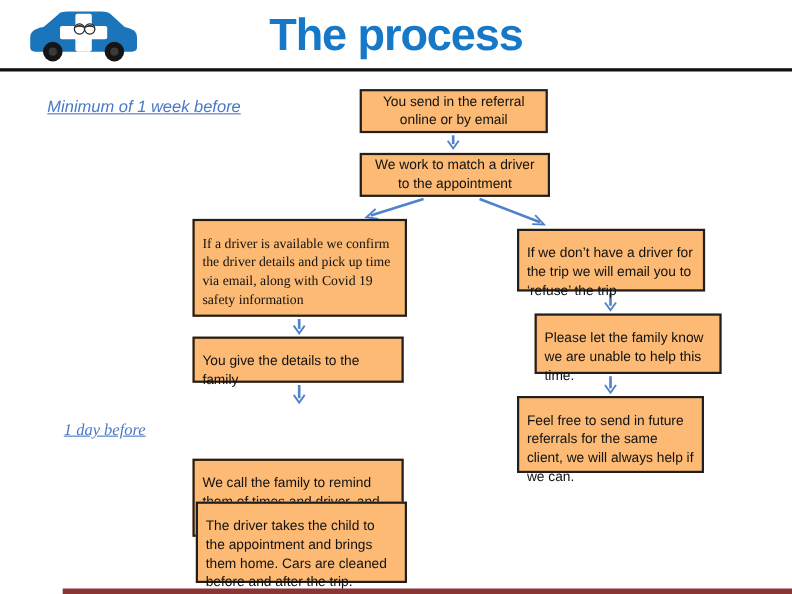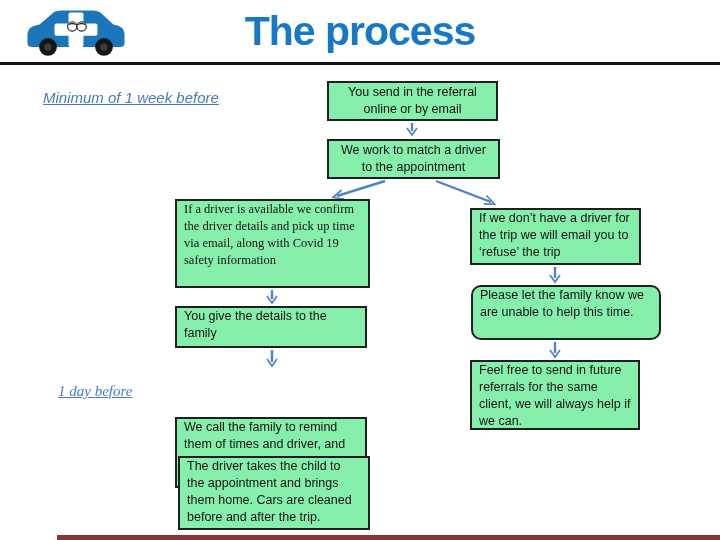--- a/index.html
+++ b/index.html
@@ -33,32 +33,32 @@
   
   .tl-label{
     position:absolute;color:var(--label-blue);font-style:italic;
     text-decoration:underline;font-size:15px;white-space:nowrap;
   }
   .tl-week{left:13px;top:89px;margin-left:30px;}
   .tl-day{left:58px;top:383px;font-family:Liberation Serif, serif;}
 
   
   .node{
-    position:absolute;border:2px solid var(--box-border);background:#86efac;
-    font-size:12.5px;line-height:17px;color:#111;padding:0 7px;
+    position:absolute;border:2px solid var(--box-border);background:#fdba74;
+    font-size:12.5px;line-height:17px;color:#111;padding:12px 7px;
   }
   .node.center{text-align:center;display:flex;align-items:center;justify-content:center;}
   .n-referral{left:327px;top:81px;width:171px;height:40px;}
   .n-match{left:327px;top:139px;width:173px;height:40px;}
   .n-left1{left:175px;top:199px;width:195px;height:89px;font-family:Liberation Serif, serif;}
   .n-left2{left:175px;top:306px;width:192px;height:42px;}
   .n-left3{left:175px;top:369px;width:192px;height:71px;margin-top:48px;}
   .n-left4{left:178px;top:456px;width:192px;height:74px;}
   .n-right1{left:470px;top:208px;width:171px;height:57px;}
-  .n-right2{left:471px;top:285px;width:190px;height:55px;border-radius:10px;}
+  .n-right2{left:486px;top:285px;width:170px;height:55px;}
   .n-right3{left:470px;top:360px;width:170px;height:70px;}
 
   .arrows{position:absolute;left:0;top:0;width:720px;height:540px;pointer-events:none;}
   .arrows line{stroke:var(--arrow-blue);stroke-width:2.4;}
   .arrowhead{stroke:var(--arrow-blue);fill:none;stroke-width:1.7;}
 
   .footer-bar{position:absolute;left:57px;top:535px;width:663px;height:5px;background:var(--footer-red);}
 </style>
 </head>
 <body>

